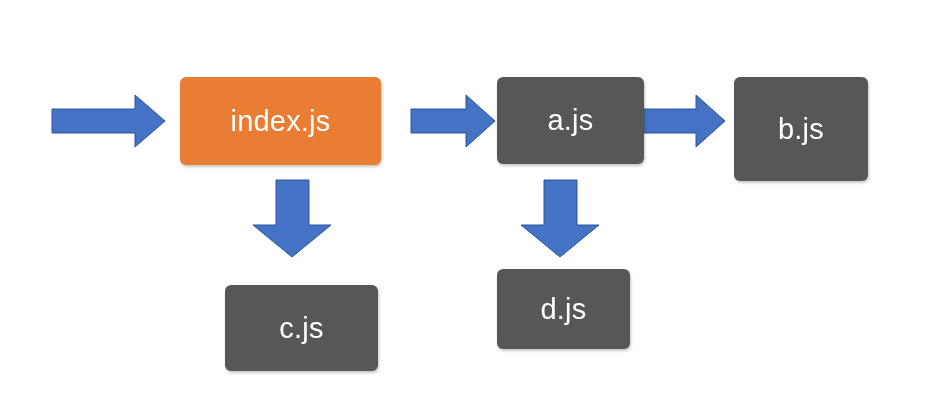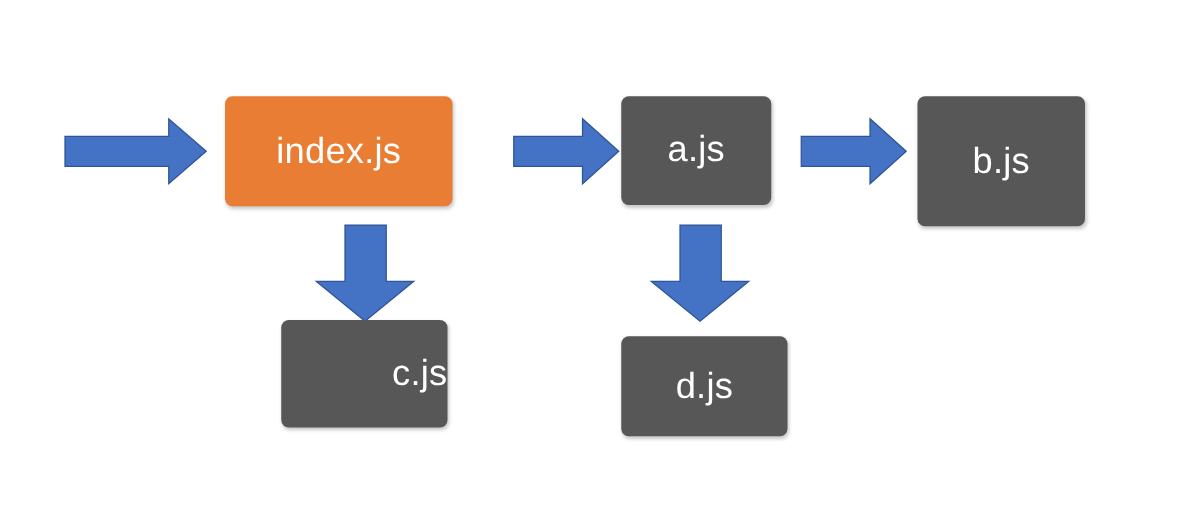--- a/index.html
+++ b/index.html
@@ -82,33 +82,33 @@
       <polygon class="arrow-shape" points="24,0 57,0 57,45 79,45 40,77 1,45 24,45"></polygon>
     </svg>
   </div>
 
   <div class="arrow" style="left:520px; top:180px; width:81px; height:78px;">
     <svg width="81" height="78" viewBox="0 0 81 78" aria-hidden="true">
       <polygon class="arrow-shape" points="24,0 57,0 57,45 79,45 40,77 1,45 24,45"></polygon>
     </svg>
   </div>
 
-  <div class="node node-entry" style="left:180px; top:77px; width:182px; height:88px;text-align:center;">
+  <div class="node node-entry" style="left:180px; top:77px; width:201px; height:88px;text-align:center;">
     <span class="node-label">index.js</span>
   </div>
 
-  <div class="node node-module" style="left:497px; top:77px; width:120px; height:87px;">
+  <div class="node node-module" style="left:497px; top:77px; width:147px; height:87px;">
     <span class="node-label">a.js</span>
   </div>
 
   <div class="node node-module" style="left:734px; top:77px; width:134px; height:104px;">
     <span class="node-label">b.js</span>
   </div>
 
-  <div class="node node-module" style="left:225px; top:256px; width:133px; height:86px;justify-content:flex-end;">
+  <div class="node node-module" style="left:225px; top:285px; width:153px; height:86px;">
     <span class="node-label">c.js</span>
   </div>
 
   <div class="node node-module" style="left:497px; top:269px; width:133px; height:80px;">
     <span class="node-label">d.js</span>
   </div>
 
 </div>
 
 </body></html>

